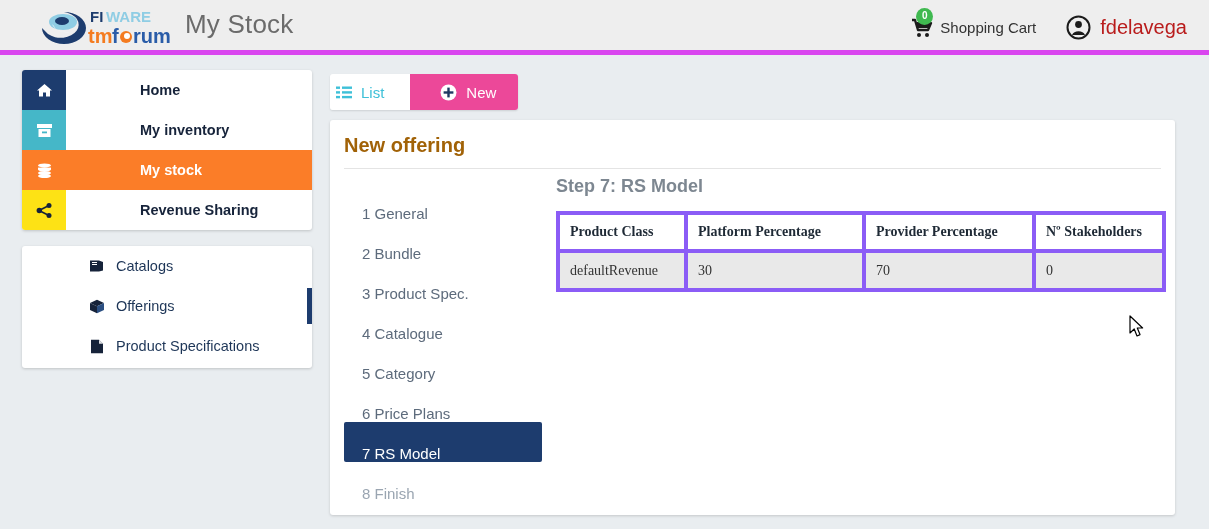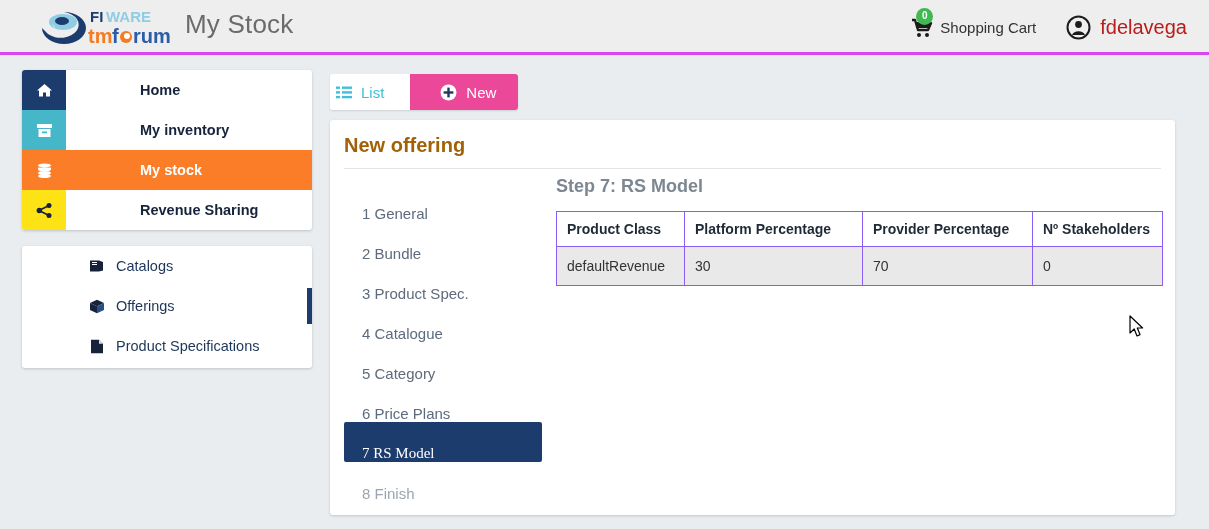--- a/index.html
+++ b/index.html
@@ -9,21 +9,21 @@
     background: #e9edf0;
     font-family: "Liberation Sans", sans-serif;
     overflow: hidden;
   }
 
   
   .topbar {
     position: absolute; left: 0; top: 0;
     width: 1209px; height: 55px;
     background: #eeeeee;
-    border-bottom: 3px solid #d946ef;
+    border-bottom: 5px solid #d946ef;
   }
   .brand {
     position: absolute; left: 36px; top: 4px;
     display: flex; align-items: center; gap: 8px;
   }
   .logo-wrap { position: relative; width: 150px; height: 46px; }
   .logo-svg { position: absolute; left: 0; top: 2px; }
   .app-title {
     position: absolute; left: 185px; top: 9px;
     font-size: 26px; color: #6b6b6b; font-weight: 400;
@@ -141,39 +141,40 @@
     width: 817px; height: 1px; background: #e4e4e4;
   }
 
   
   .steps { position: absolute; left: 14px; top: 62px; width: 198px; }
   .step {
     height: 40px; display: flex; align-items: flex-end;
     padding-left: 18px; font-size: 15px; color: #5d6b7c;
     cursor: pointer; border-radius: 2px;
   }
-  .step.active { background: #1d3c6e; color: #ffffff; font-family: Liberation Serif, serif; }
+  .step.active { background: #1d3c6e; color: #ffffff; }
   .step.disabled { color: #9aa5b1; cursor: default; }
 
   
   .pane { position: absolute; left: 226px; top: 56px; right: 14px; }
   .pane-title {
     font-size: 18px; font-weight: bold; color: #7d8791;
     margin: 0 0 14px 0;
   }
   table.rs {
     border-collapse: collapse;
     width: 606px;
     table-layout: fixed;
   }
   table.rs th, table.rs td {
-    border: 1px solid #8b5cf6;
+    border: 4px solid #8b5cf6;
     text-align: left;
     font-size: 14px;
     padding: 9px 10px;
+    font-family: Liberation Serif, serif;
   }
   table.rs th {
     font-weight: bold; color: #1f2a36; background: #ffffff;
     height: 34px;
   }
   table.rs td {
     background: #e9e9e9; color: #333333;
     height: 39px;
   }
   .col1 { width: 128px; }

